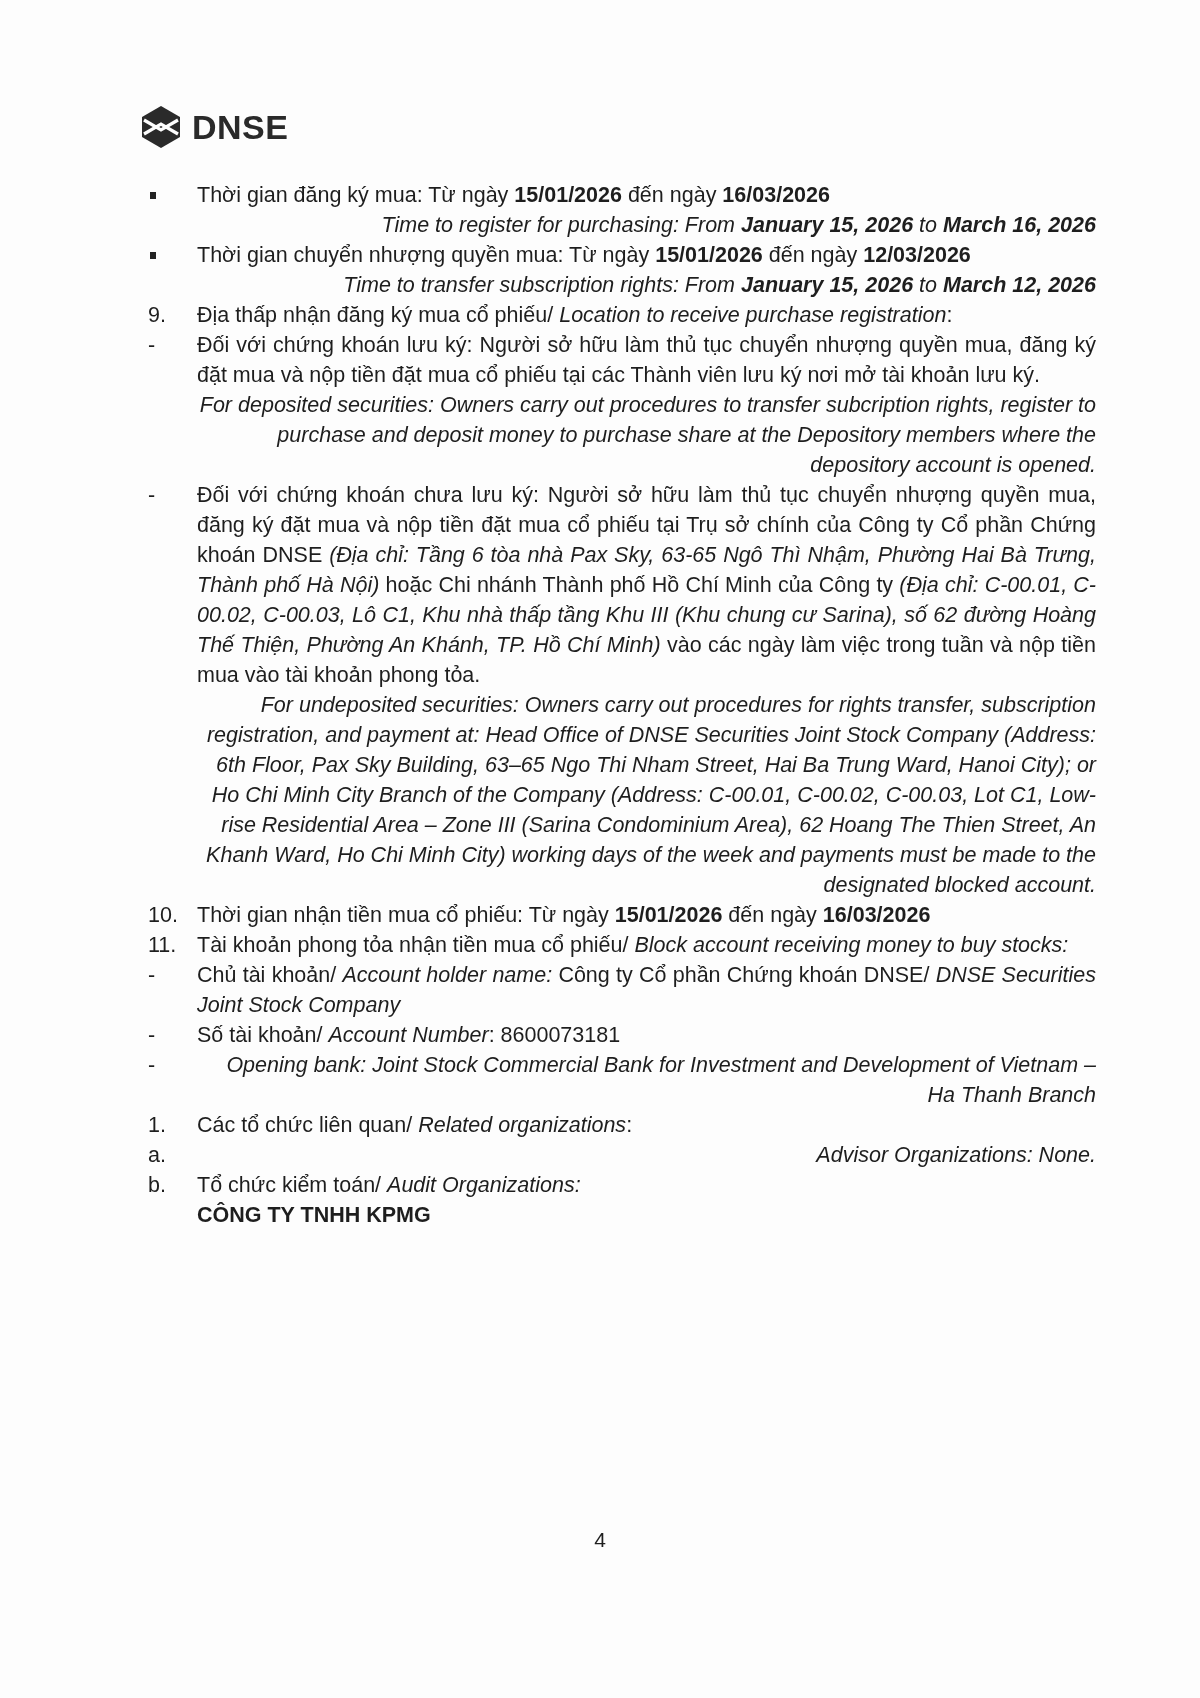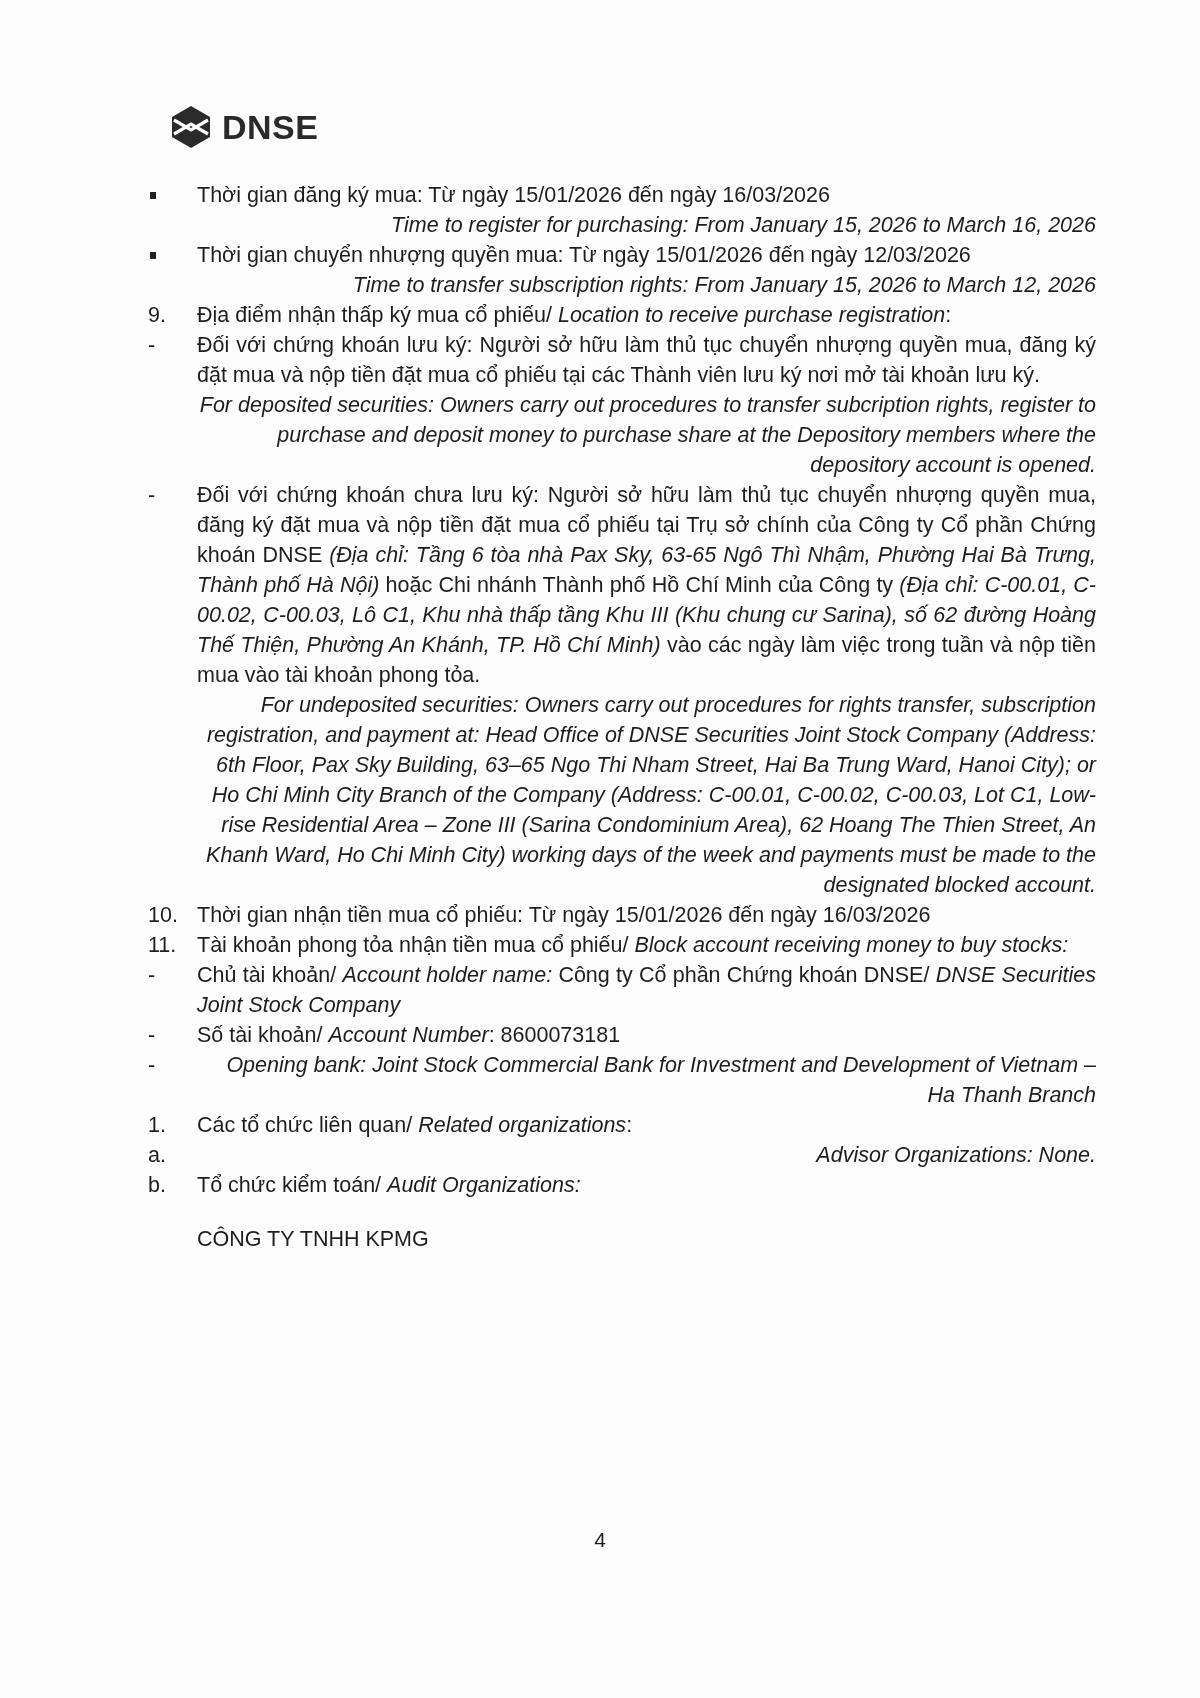--- a/index.html
+++ b/index.html
@@ -1,30 +1,30 @@
 <!DOCTYPE html>
 <html><head>
 <meta charset="utf-8">
 <style>
   html, body { margin: 0; padding: 0; background: #ffffff; }
   body { width: 1200px; height: 1698px; position: relative; overflow: hidden;
          font-family: "Liberation Sans", sans-serif; color: #1e1e1e; }
   .page { position: absolute; left: 0; top: 0; width: 1200px; height: 1698px; background: #fdfdfd; }
-  .logo { position: absolute; left: 168px; top: 104px; display: flex; align-items: center; gap: 8px; }
+  .logo { position: absolute; left: 138px; top: 104px; display: flex; align-items: center; gap: 8px; }
   .logo svg { width: 46px; height: 46px; }
   .logo-text { font-size: 34px; font-weight: bold; letter-spacing: 0.5px; color: #2a2a2a; }
   .content { position: absolute; left: 148px; top: 180px; width: 948px;
              font-size: 21.5px; line-height: 30px; }
   .row { display: flex; }
   .mark { width: 49px; flex: 0 0 49px; }
   .mark.bullet { width: 49px; position: relative; }
   .mark.bullet::before { content: ""; position: absolute; left: 2px; top: 12px; width: 6px; height: 7px; background: #222; }
   .body { flex: 1; }
   .it { font-style: italic; text-align: right; }
-  .b { font-weight: normal; margin-top: 24px; }
+  .b { font-weight: bold; }
   .just { text-align: justify; }
   .pagenum { position: absolute; left: 0; width: 1200px; top: 1528px; text-align: center; font-size: 21px; }
 </style>
 </head>
 <body>
 
 <div class="page">
 
   <div class="logo">
     <svg viewBox="0 0 46 46">
@@ -48,21 +48,21 @@
     <div class="row">
       <div class="mark bullet"></div>
       <div class="body">
         <div><span>Thời gian chuyển nhượng quyền mua: Từ ngày </span><span class="b">15/01/2026</span><span> đến ngày </span><span class="b">12/03/2026</span></div>
         <div class="it"><span>Time to transfer subscription rights: From </span><span class="b">January 15, 2026</span><span> to </span><span class="b">March 12, 2026</span></div>
       </div>
     </div>
 
     <div class="row">
       <div class="mark">9.</div>
-      <div class="body"><span>Địa điểm nhận thấp ký mua cổ phiếu/ </span><span class="it">Location to receive purchase registration</span><span>:</span></div>
+      <div class="body"><span>Địa thấp nhận đăng ký mua cổ phiếu/ </span><span class="it">Location to receive purchase registration</span><span>:</span></div>
     </div>
     <div class="row">
       <div class="mark">-</div>
       <div class="body just">
         <div>Đối với chứng khoán lưu ký: Người sở hữu làm thủ tục chuyển nhượng quyền mua, đăng ký đặt mua và nộp tiền đặt mua cổ phiếu tại các Thành viên lưu ký nơi mở tài khoản lưu ký.</div>
         <div class="it">For deposited securities: Owners carry out procedures to transfer subcription rights, register to purchase and deposit money to purchase share at the Depository members where the depository account is opened.</div>
       </div>
     </div>
     <div class="row">
       <div class="mark">-</div>

